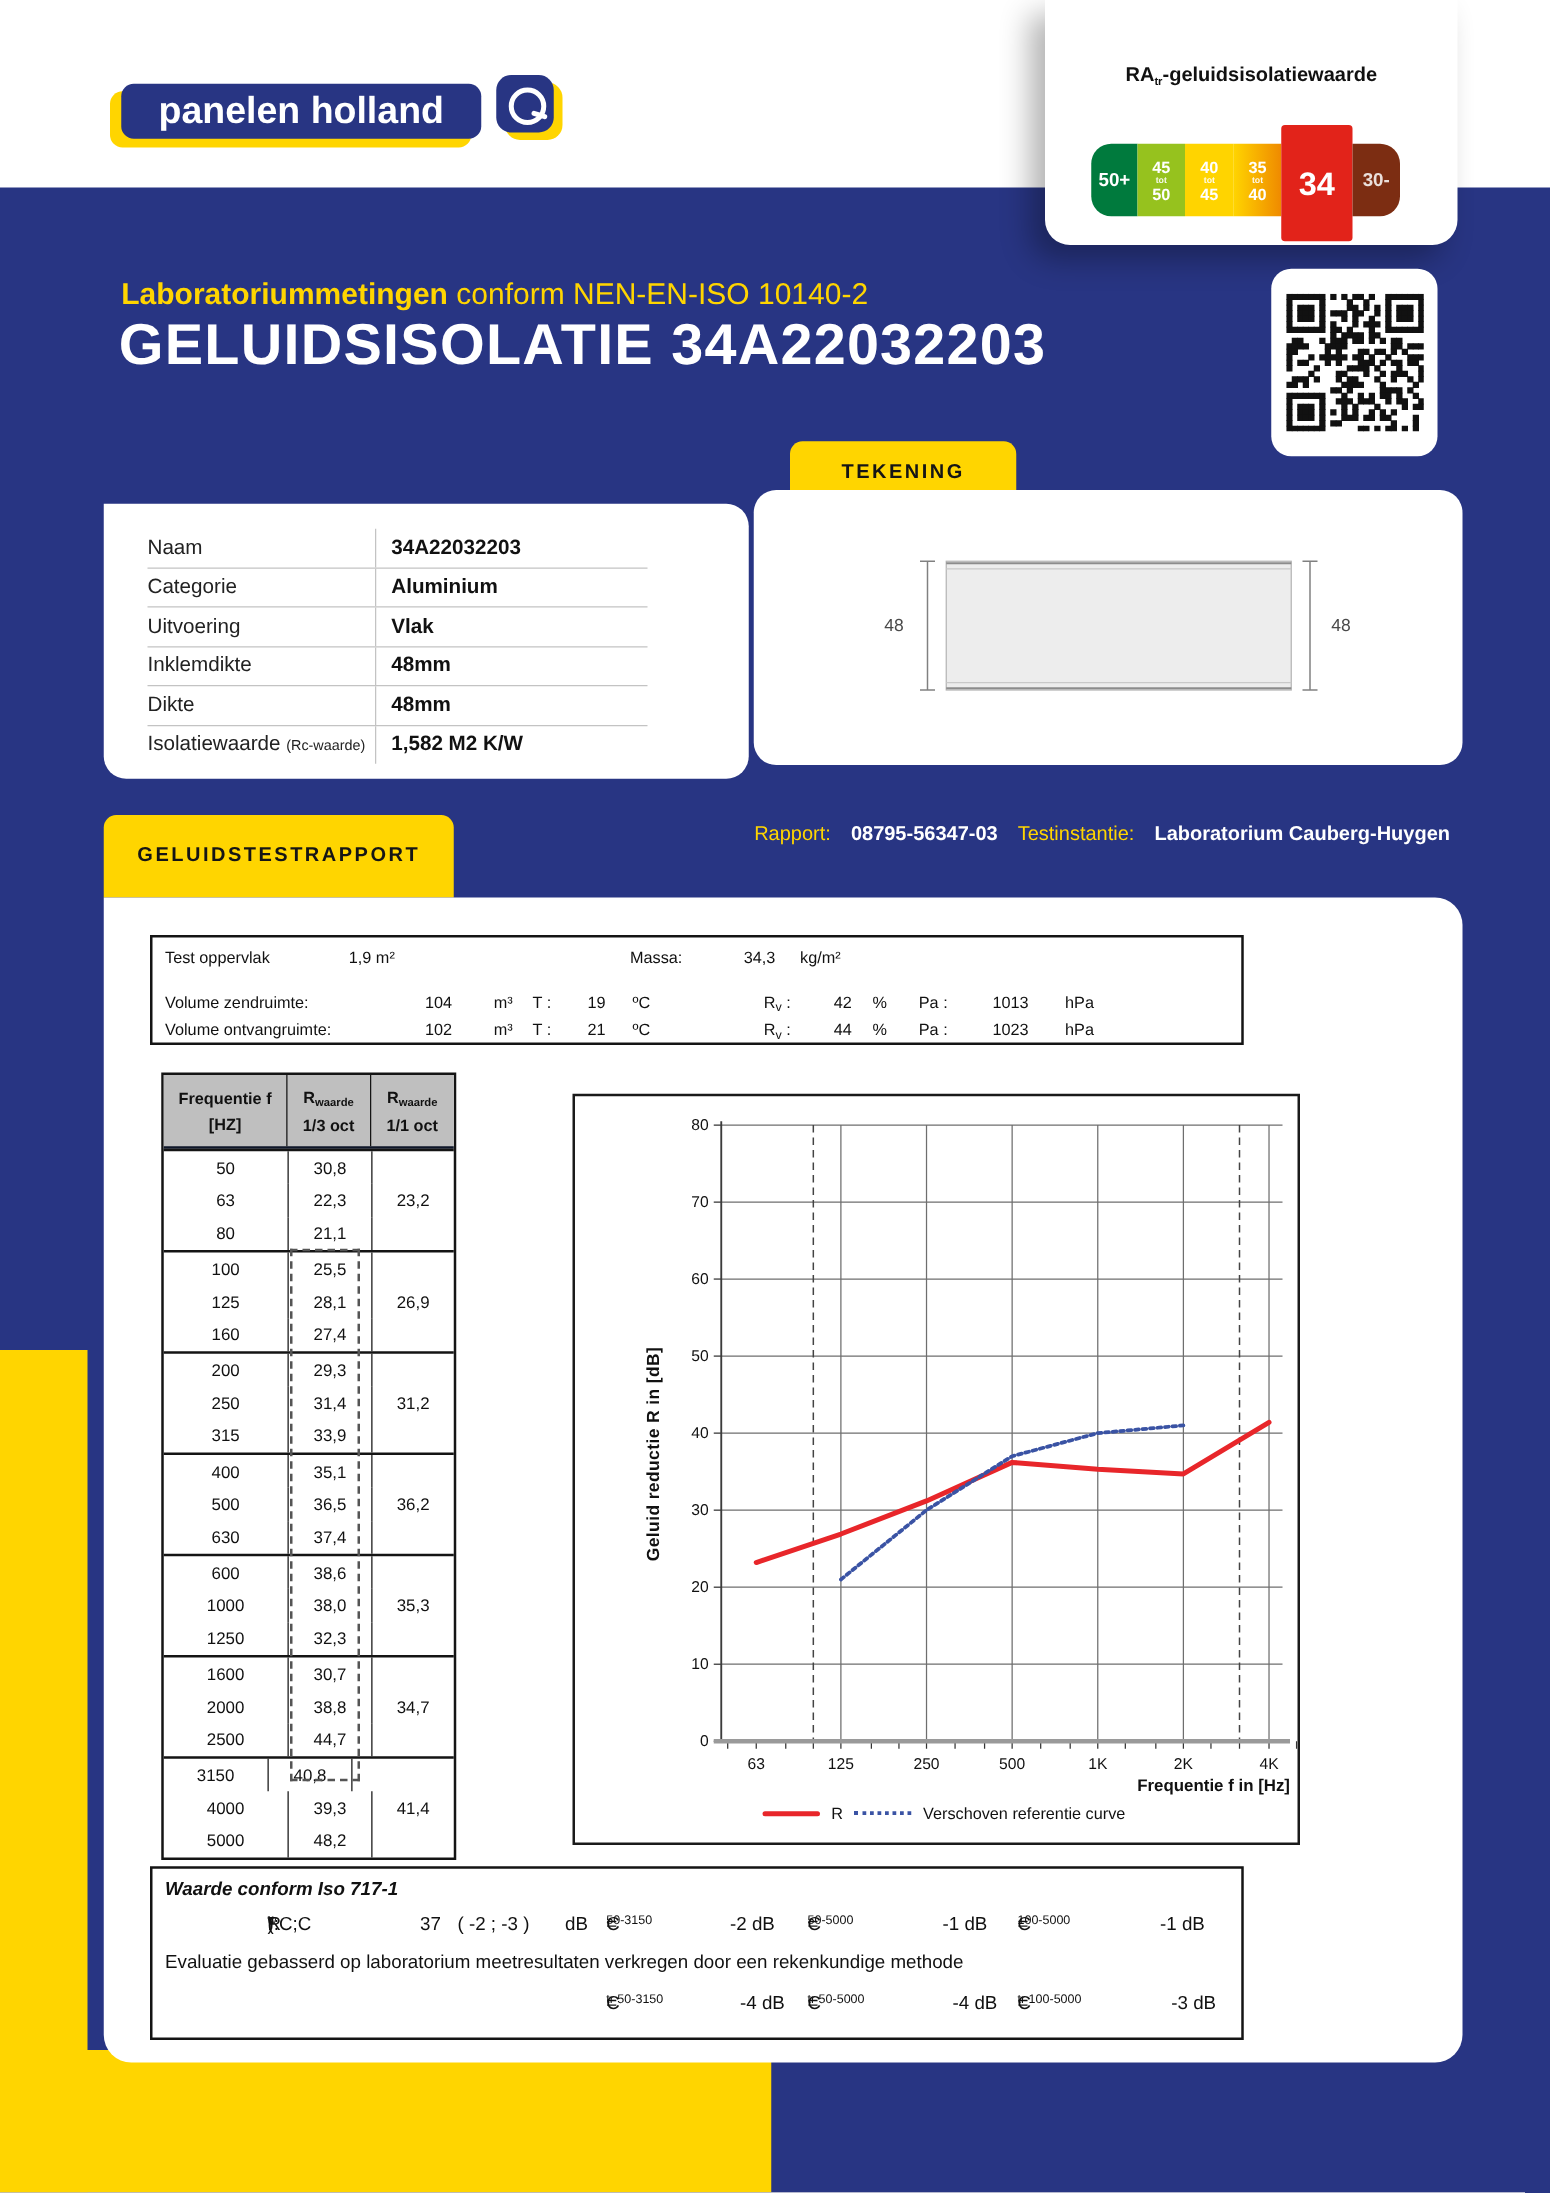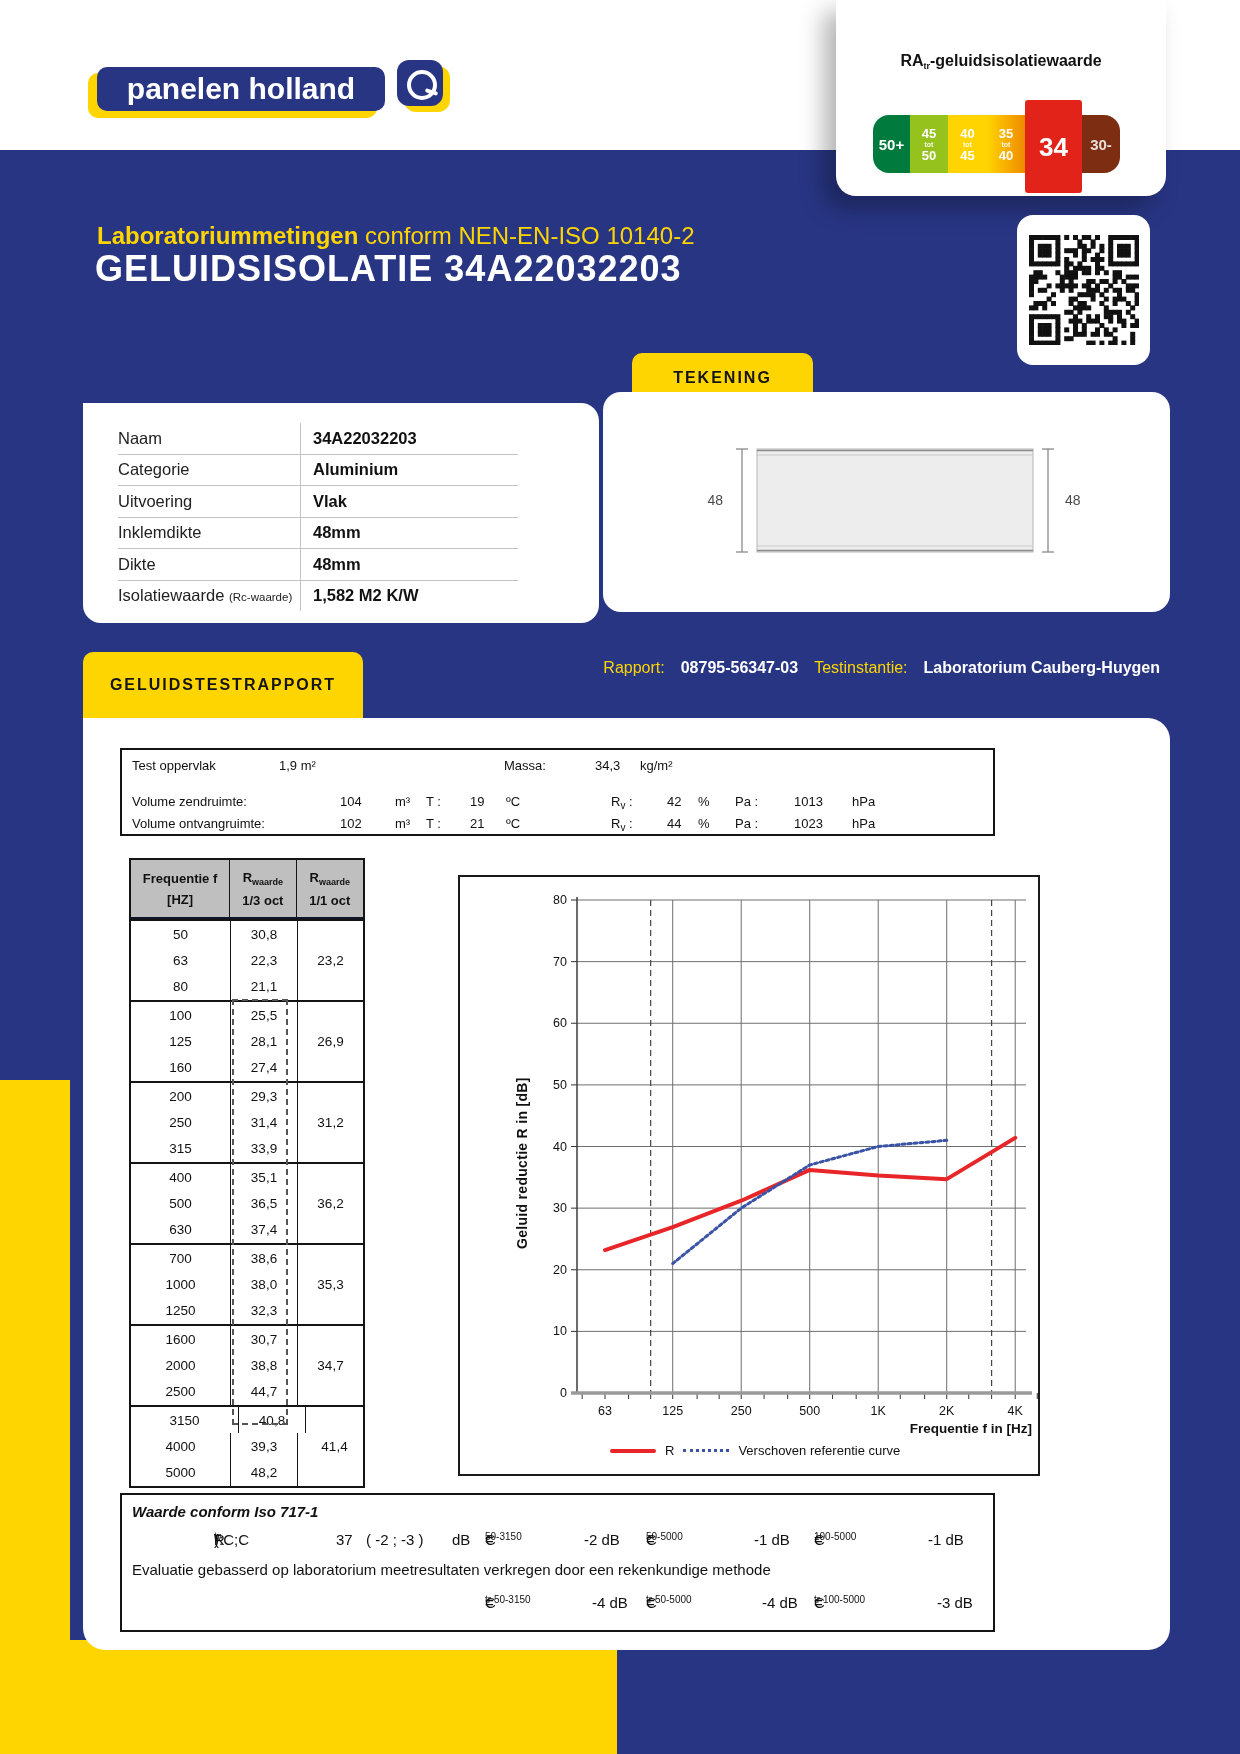--- a/index.html
+++ b/index.html
@@ -28,21 +28,21 @@
   .seg-n{height:58px;margin-top:15px;}
   .seg-v{height:93px;margin-top:0;font-size:26px;border-radius:3px;}
   .seg-first{border-radius:16px 0 0 16px;}
   .seg-last{border-radius:0 16px 16px 0;color:rgba(255,255,255,.85);}
   .seg-single{font-size:15px;}
   .seg .tt{font-size:7px;font-weight:600;margin:1px 0;opacity:.9;}
   .seg .nn{font-size:13px;}
   
   .subtitle{position:absolute;left:97px;top:222px;font-size:24px;color:#ffd500;}
   .subtitle b{font-weight:700;}
-  .main-title{position:absolute;left:95px;top:248px;margin:0;font-size:36px;font-weight:800;color:#fff;letter-spacing:1px;}
+  .main-title{position:absolute;left:95px;top:248px;margin:0;font-size:46px;font-weight:800;color:#fff;letter-spacing:1px;}
   
   .qr-card{position:absolute;left:1017px;top:215px;width:133px;height:150px;background:#fff;border-radius:16px;
            display:flex;align-items:center;justify-content:center;}
   
   .tab{position:absolute;background:#ffd500;color:#151515;font-weight:800;font-size:16px;letter-spacing:2px;
        display:flex;align-items:center;justify-content:center;border-radius:10px 10px 0 0;}
   .tab-eig{left:83px;top:353px;width:234px;height:50px;}
   .tab-tek{left:632px;top:353px;width:181px;height:50px;}
   .tab-rap{left:83px;top:652px;width:280px;height:66px;}
   .card{position:absolute;background:#fff;border-radius:18px;}
@@ -605,21 +605,21 @@
             <div class="ftr">
               <div class="ftc bR" style="width: 100px;">630</div>
               <div class="ftc bR" style="width: 67px;">37,4</div>
             </div>
           </div>
           <div class="ftc" style="width: 67px;">36,2</div>
         </div>
         <div class="ftg">
           <div class="ftg-left">
             <div class="ftr">
-              <div class="ftc bR" style="width: 100px;">700</div>
+              <div class="ftc bR" style="width: 100px;">600</div>
               <div class="ftc bR" style="width: 67px;">38,6</div>
             </div>
             <div class="ftr">
               <div class="ftc bR" style="width: 100px;">1000</div>
               <div class="ftc bR" style="width: 67px;">38,0</div>
             </div>
             <div class="ftr">
               <div class="ftc bR" style="width: 100px;">1250</div>
               <div class="ftc bR" style="width: 67px;">32,3</div>
             </div>
@@ -639,21 +639,21 @@
             <div class="ftr">
               <div class="ftc bR" style="width: 100px;">2500</div>
               <div class="ftc bR" style="width: 67px;">44,7</div>
             </div>
           </div>
           <div class="ftc" style="width: 67px;">34,7</div>
         </div>
         <div class="ftg">
           <div class="ftg-left">
             <div class="ftr">
-              <div class="ftc bR" style="width: 108px;">3150</div>
+              <div class="ftc bR" style="width: 84px;">3150</div>
               <div class="ftc bR" style="width: 67px;">40,8</div>
             </div>
             <div class="ftr">
               <div class="ftc bR" style="width: 100px;">4000</div>
               <div class="ftc bR" style="width: 67px;">39,3</div>
             </div>
             <div class="ftr">
               <div class="ftc bR" style="width: 100px;">5000</div>
               <div class="ftc bR" style="width: 67px;">48,2</div>
             </div>

